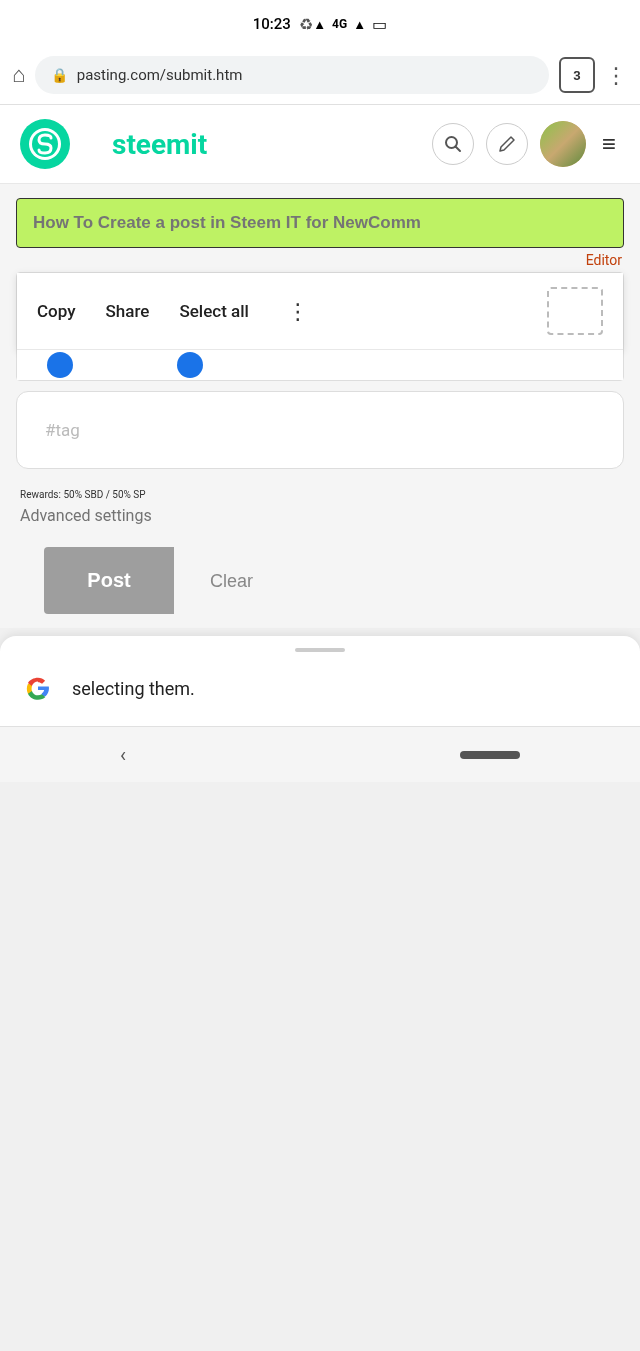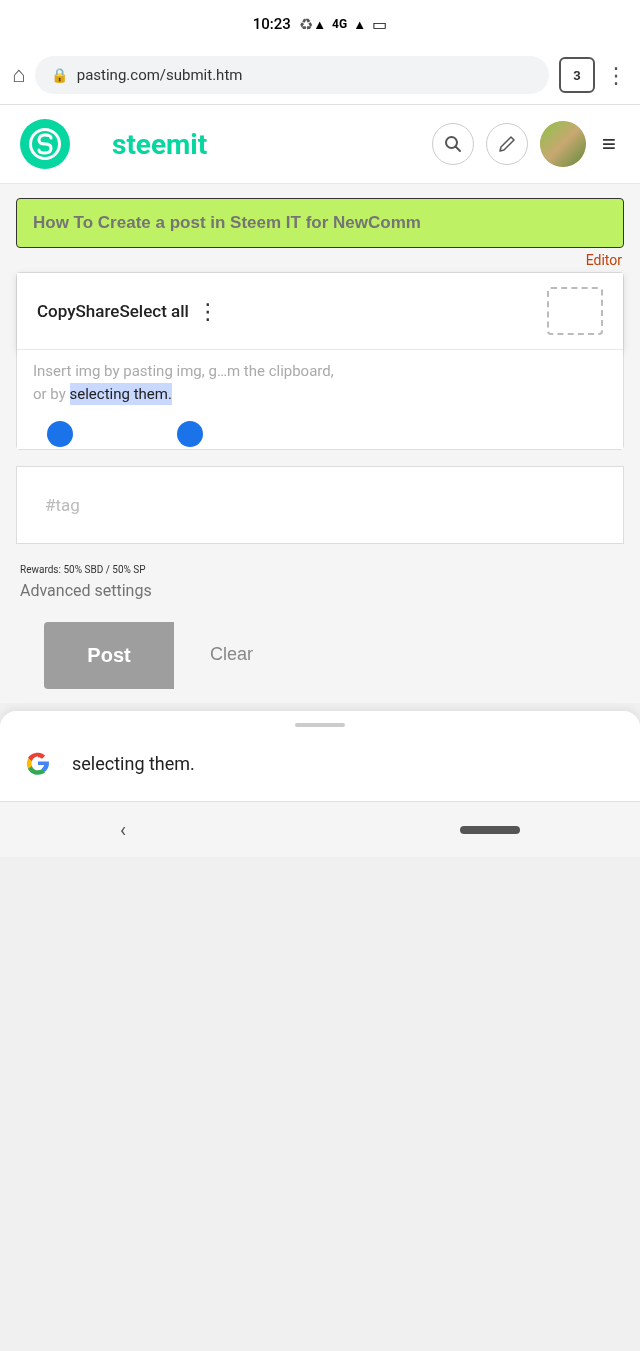--- a/index.html
+++ b/index.html
@@ -175,20 +175,21 @@
       border: 1.5px solid #ddd;
       border-radius: 4px;
       margin-bottom: 0;
     }
 
     .context-menu {
       background: #fff;
       display: flex;
       align-items: center;
       padding: 14px 20px;
+      gap: 30px;
       border-bottom: 1px solid #e8e8e8;
       box-shadow: 0 2px 8px rgba(0,0,0,0.12);
     }
     .context-menu-item {
       font-size: 17px;
       font-weight: 500;
       color: #222;
       cursor: pointer;
     }
     .context-menu-dots {
@@ -228,23 +229,23 @@
       border-radius: 50%;
       position: absolute;
     }
     .handle-left { left: 30px; top: 2px; }
     .handle-right { left: 160px; top: 2px; }
 
     
     .tag-input-wrap {
       background: #fff;
       border: 1.5px solid #ddd;
-      border-radius: 0;
+      border-radius: 12px;
       padding: 28px;
-      margin-top: 16px;
+      margin-top: 10px;
     }
     .tag-input {
       font-size: 17px;
       color: #bbb;
       width: 100%;
     }
 
     
     .rewards-section {
       padding: 20px 4px 6px;
@@ -257,21 +258,21 @@
     .advanced-link {
       font-size: 16px;
       color: #737373;
       cursor: pointer;
       font-weight: 400;
     }
 
     
     .action-buttons {
       display: flex;
-      align-items: flex-start;
+      align-items: flex-end;
       gap: 0;
       margin-top: 16px;
       padding-left: 28px;
     }
     .post-btn {
       background: #9e9e9e;
       color: #fff;
       border: none;
       border-radius: 4px 0 0 4px;
       padding: 22px 36px;
@@ -416,23 +417,20 @@
 
     <div class="context-menu">
       <span class="context-menu-item">Copy</span>
       <span class="context-menu-item">Share</span>
       <span class="context-menu-item">Select all</span>
       <span class="context-menu-dots">⋮</span>
 
       <div style="margin-left:auto; width:56px; height:48px; border:2px dashed #bbb; border-radius:4px;"></div>
     </div>
 
-    <div class="text-selection-area">
-      <span style="color:#aaa;">Insert img by pasting img, g</span><span style="color:#aaa;">…m the clipboard,<br>or by </span><span class="selected-text">selecting them.</span>
-    </div>
 
     <div class="handles-row">
       <div class="handle handle-left"></div>
       <div class="handle handle-right"></div>
     </div>
   </div>
 
   
   <div class="tag-input-wrap">
     <span class="tag-input">#tag</span>

